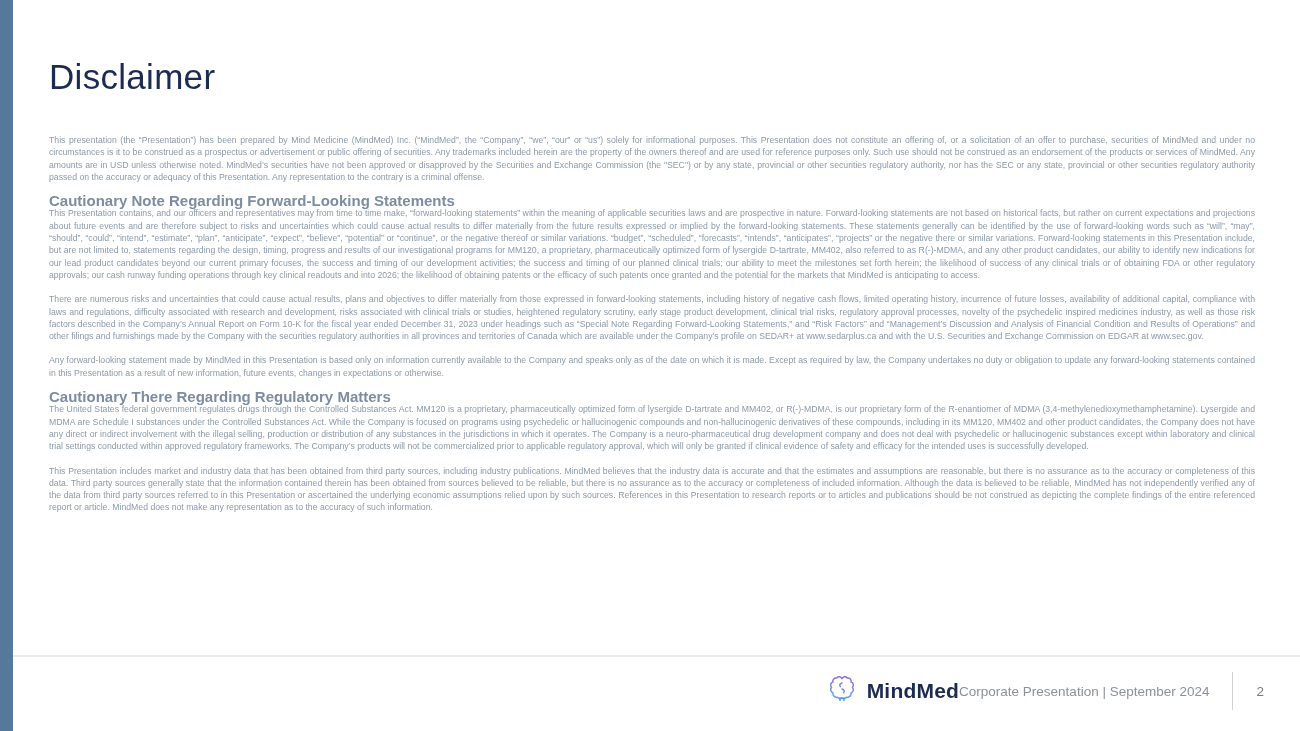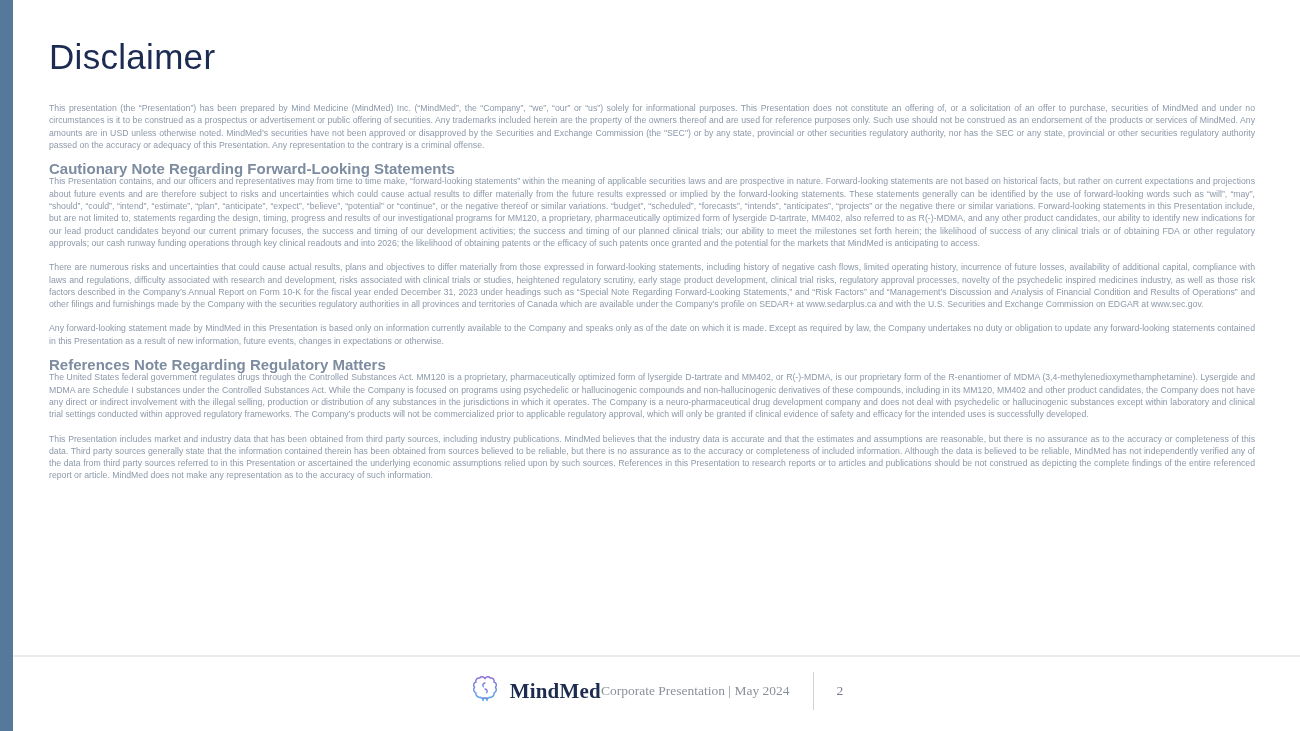--- a/index.html
+++ b/index.html
@@ -12,49 +12,49 @@
   }
   .accent-bar {
     position: absolute; left: 0; top: 0;
     width: 13px; height: 731px;
     background: #55789b;
   }
   .slide-content {
     position: absolute; left: 49px; right: 45px; top: 0;
   }
   .slide-title {
-    margin: 34px 0 0 0;
+    margin: 54px 0 0 0;
     font-size: 35px;
     line-height: 46px;
     font-weight: normal;
     color: #1c2b52;
     letter-spacing: 0.3px;
   }
   .body-text {
-    margin-top: 22px;
+    margin-top: 34px;
     font-size: 8.7px;
     line-height: 12.3px;
     color: #8c99a9;
     text-align: justify;
   }
   .body-text p { margin: 0 0 12px 0; }
   .body-text h3 {
     margin: 0; padding: 0;
     font-size: 15px;
     line-height: 12.3px;
     font-weight: bold;
     color: #7d8ca0;
   }
   .footer-divider {
     position: absolute; left: 13px; right: 0; top: 655px;
     height: 2px; background: #e9ebef;
   }
   .footer {
     position: absolute; left: 49px; right: 36px; top: 666px; height: 50px;
-    display: flex; justify-content: center; align-items: center; font-family: Liberation Serif, serif;
+    display: flex; justify-content: flex-end; align-items: center;
   }
   .brand { display: flex; align-items: center; gap: 10px; }
   .brand-name {
     font-size: 21px; font-weight: bold; color: #1c2b4e; letter-spacing: 0.2px;
   }
   .footer-right { display: flex; align-items: center; }
   .footer-label { font-size: 13.5px; color: #8b919b; }
   .v-divider { width: 1px; height: 38px; background: #cfd3d9; margin: 0 23px; }
   .page-number { font-size: 13.5px; color: #757c87; }
 </style>
@@ -67,21 +67,21 @@
   <h1 class="slide-title">Disclaimer</h1>
 
   <div class="body-text">
     <p>This presentation (the “Presentation”) has been prepared by Mind Medicine (MindMed) Inc. (“MindMed”, the “Company”, “we”, “our” or “us”) solely for informational purposes. This Presentation does not constitute an offering of, or a solicitation of an offer to purchase, securities of MindMed and under no circumstances is it to be construed as a prospectus or advertisement or public offering of securities. Any trademarks included herein are the property of the owners thereof and are used for reference purposes only. Such use should not be construed as an endorsement of the products or services of MindMed. Any amounts are in USD unless otherwise noted. MindMed’s securities have not been approved or disapproved by the Securities and Exchange Commission (the "SEC") or by any state, provincial or other securities regulatory authority, nor has the SEC or any state, provincial or other securities regulatory authority passed on the accuracy or adequacy of this Presentation. Any representation to the contrary is a criminal offense.</p>
 
     <h3>Cautionary Note Regarding Forward-Looking Statements</h3>
     <p>This Presentation contains, and our officers and representatives may from time to time make, “forward-looking statements” within the meaning of applicable securities laws and are prospective in nature. Forward-looking statements are not based on historical facts, but rather on current expectations and projections about future events and are therefore subject to risks and uncertainties which could cause actual results to differ materially from the future results expressed or implied by the forward-looking statements. These statements generally can be identified by the use of forward-looking words such as “will”, “may”, “should”, “could”, “intend”, “estimate”, “plan”, “anticipate”, “expect”, “believe”, “potential” or “continue”, or the negative thereof or similar variations. “budget”, “scheduled”, “forecasts”, “intends”, “anticipates”, “projects” or the negative there or similar variations. Forward-looking statements in this Presentation include, but are not limited to, statements regarding the design, timing, progress and results of our investigational programs for MM120, a proprietary, pharmaceutically optimized form of lysergide D-tartrate, MM402, also referred to as R(-)-MDMA, and any other product candidates, our ability to identify new indications for our lead product candidates beyond our current primary focuses, the success and timing of our development activities; the success and timing of our planned clinical trials; our ability to meet the milestones set forth herein; the likelihood of success of any clinical trials or of obtaining FDA or other regulatory approvals; our cash runway funding operations through key clinical readouts and into 2026; the likelihood of obtaining patents or the efficacy of such patents once granted and the potential for the markets that MindMed is anticipating to access.</p>
     <p>There are numerous risks and uncertainties that could cause actual results, plans and objectives to differ materially from those expressed in forward-looking statements, including history of negative cash flows, limited operating history, incurrence of future losses, availability of additional capital, compliance with laws and regulations, difficulty associated with research and development, risks associated with clinical trials or studies, heightened regulatory scrutiny, early stage product development, clinical trial risks, regulatory approval processes, novelty of the psychedelic inspired medicines industry, as well as those risk factors described in the Company’s Annual Report on Form 10-K for the fiscal year ended December 31, 2023 under headings such as “Special Note Regarding Forward-Looking Statements,” and “Risk Factors” and “Management’s Discussion and Analysis of Financial Condition and Results of Operations” and other filings and furnishings made by the Company with the securities regulatory authorities in all provinces and territories of Canada which are available under the Company’s profile on SEDAR+ at www.sedarplus.ca and with the U.S. Securities and Exchange Commission on EDGAR at www.sec.gov.</p>
     <p>Any forward-looking statement made by MindMed in this Presentation is based only on information currently available to the Company and speaks only as of the date on which it is made. Except as required by law, the Company undertakes no duty or obligation to update any forward-looking statements contained in this Presentation as a result of new information, future events, changes in expectations or otherwise.</p>
 
-    <h3>References Note Regarding Regulatory Matters</h3>
+    <h3>Cautionary There Regarding Regulatory Matters</h3>
     <p>The United States federal government regulates drugs through the Controlled Substances Act. MM120 is a proprietary, pharmaceutically optimized form of lysergide D-tartrate and MM402, or R(-)-MDMA, is our proprietary form of the R-enantiomer of MDMA (3,4-methylenedioxymethamphetamine). Lysergide and MDMA are Schedule I substances under the Controlled Substances Act. While the Company is focused on programs using psychedelic or hallucinogenic compounds and non-hallucinogenic derivatives of these compounds, including in its MM120, MM402 and other product candidates, the Company does not have any direct or indirect involvement with the illegal selling, production or distribution of any substances in the jurisdictions in which it operates. The Company is a neuro-pharmaceutical drug development company and does not deal with psychedelic or hallucinogenic substances except within laboratory and clinical trial settings conducted within approved regulatory frameworks. The Company’s products will not be commercialized prior to applicable regulatory approval, which will only be granted if clinical evidence of safety and efficacy for the intended uses is successfully developed.</p>
 
     <p>This Presentation includes market and industry data that has been obtained from third party sources, including industry publications. MindMed believes that the industry data is accurate and that the estimates and assumptions are reasonable, but there is no assurance as to the accuracy or completeness of this data. Third party sources generally state that the information contained therein has been obtained from sources believed to be reliable, but there is no assurance as to the accuracy or completeness of included information. Although the data is believed to be reliable, MindMed has not independently verified any of the data from third party sources referred to in this Presentation or ascertained the underlying economic assumptions relied upon by such sources. References in this Presentation to research reports or to articles and publications should be not construed as depicting the complete findings of the entire referenced report or article. MindMed does not make any representation as to the accuracy of such information.</p>
   </div>
 </div>
 
 <div class="footer-divider"></div>
 
 <div class="footer">
   <div class="brand">
@@ -100,17 +100,17 @@
           <path d="M15 9 C12.8 9.4 12.2 11.6 13.4 12.8"></path>
           <path d="M15 15 C17.2 15.4 17.8 17.6 16.6 18.8"></path>
           <path d="M13 23.8 L13 26.5 M17 23.8 L17 26.5"></path>
         </g>
       </svg>
     </span>
     <span class="brand-name">MindMed</span>
   </div>
 
   <div class="footer-right">
-    <span class="footer-label">Corporate Presentation | May 2024</span>
+    <span class="footer-label">Corporate Presentation | September 2024</span>
     <span class="v-divider"></span>
     <span class="page-number">2</span>
   </div>
 </div>
 
 </body></html>

